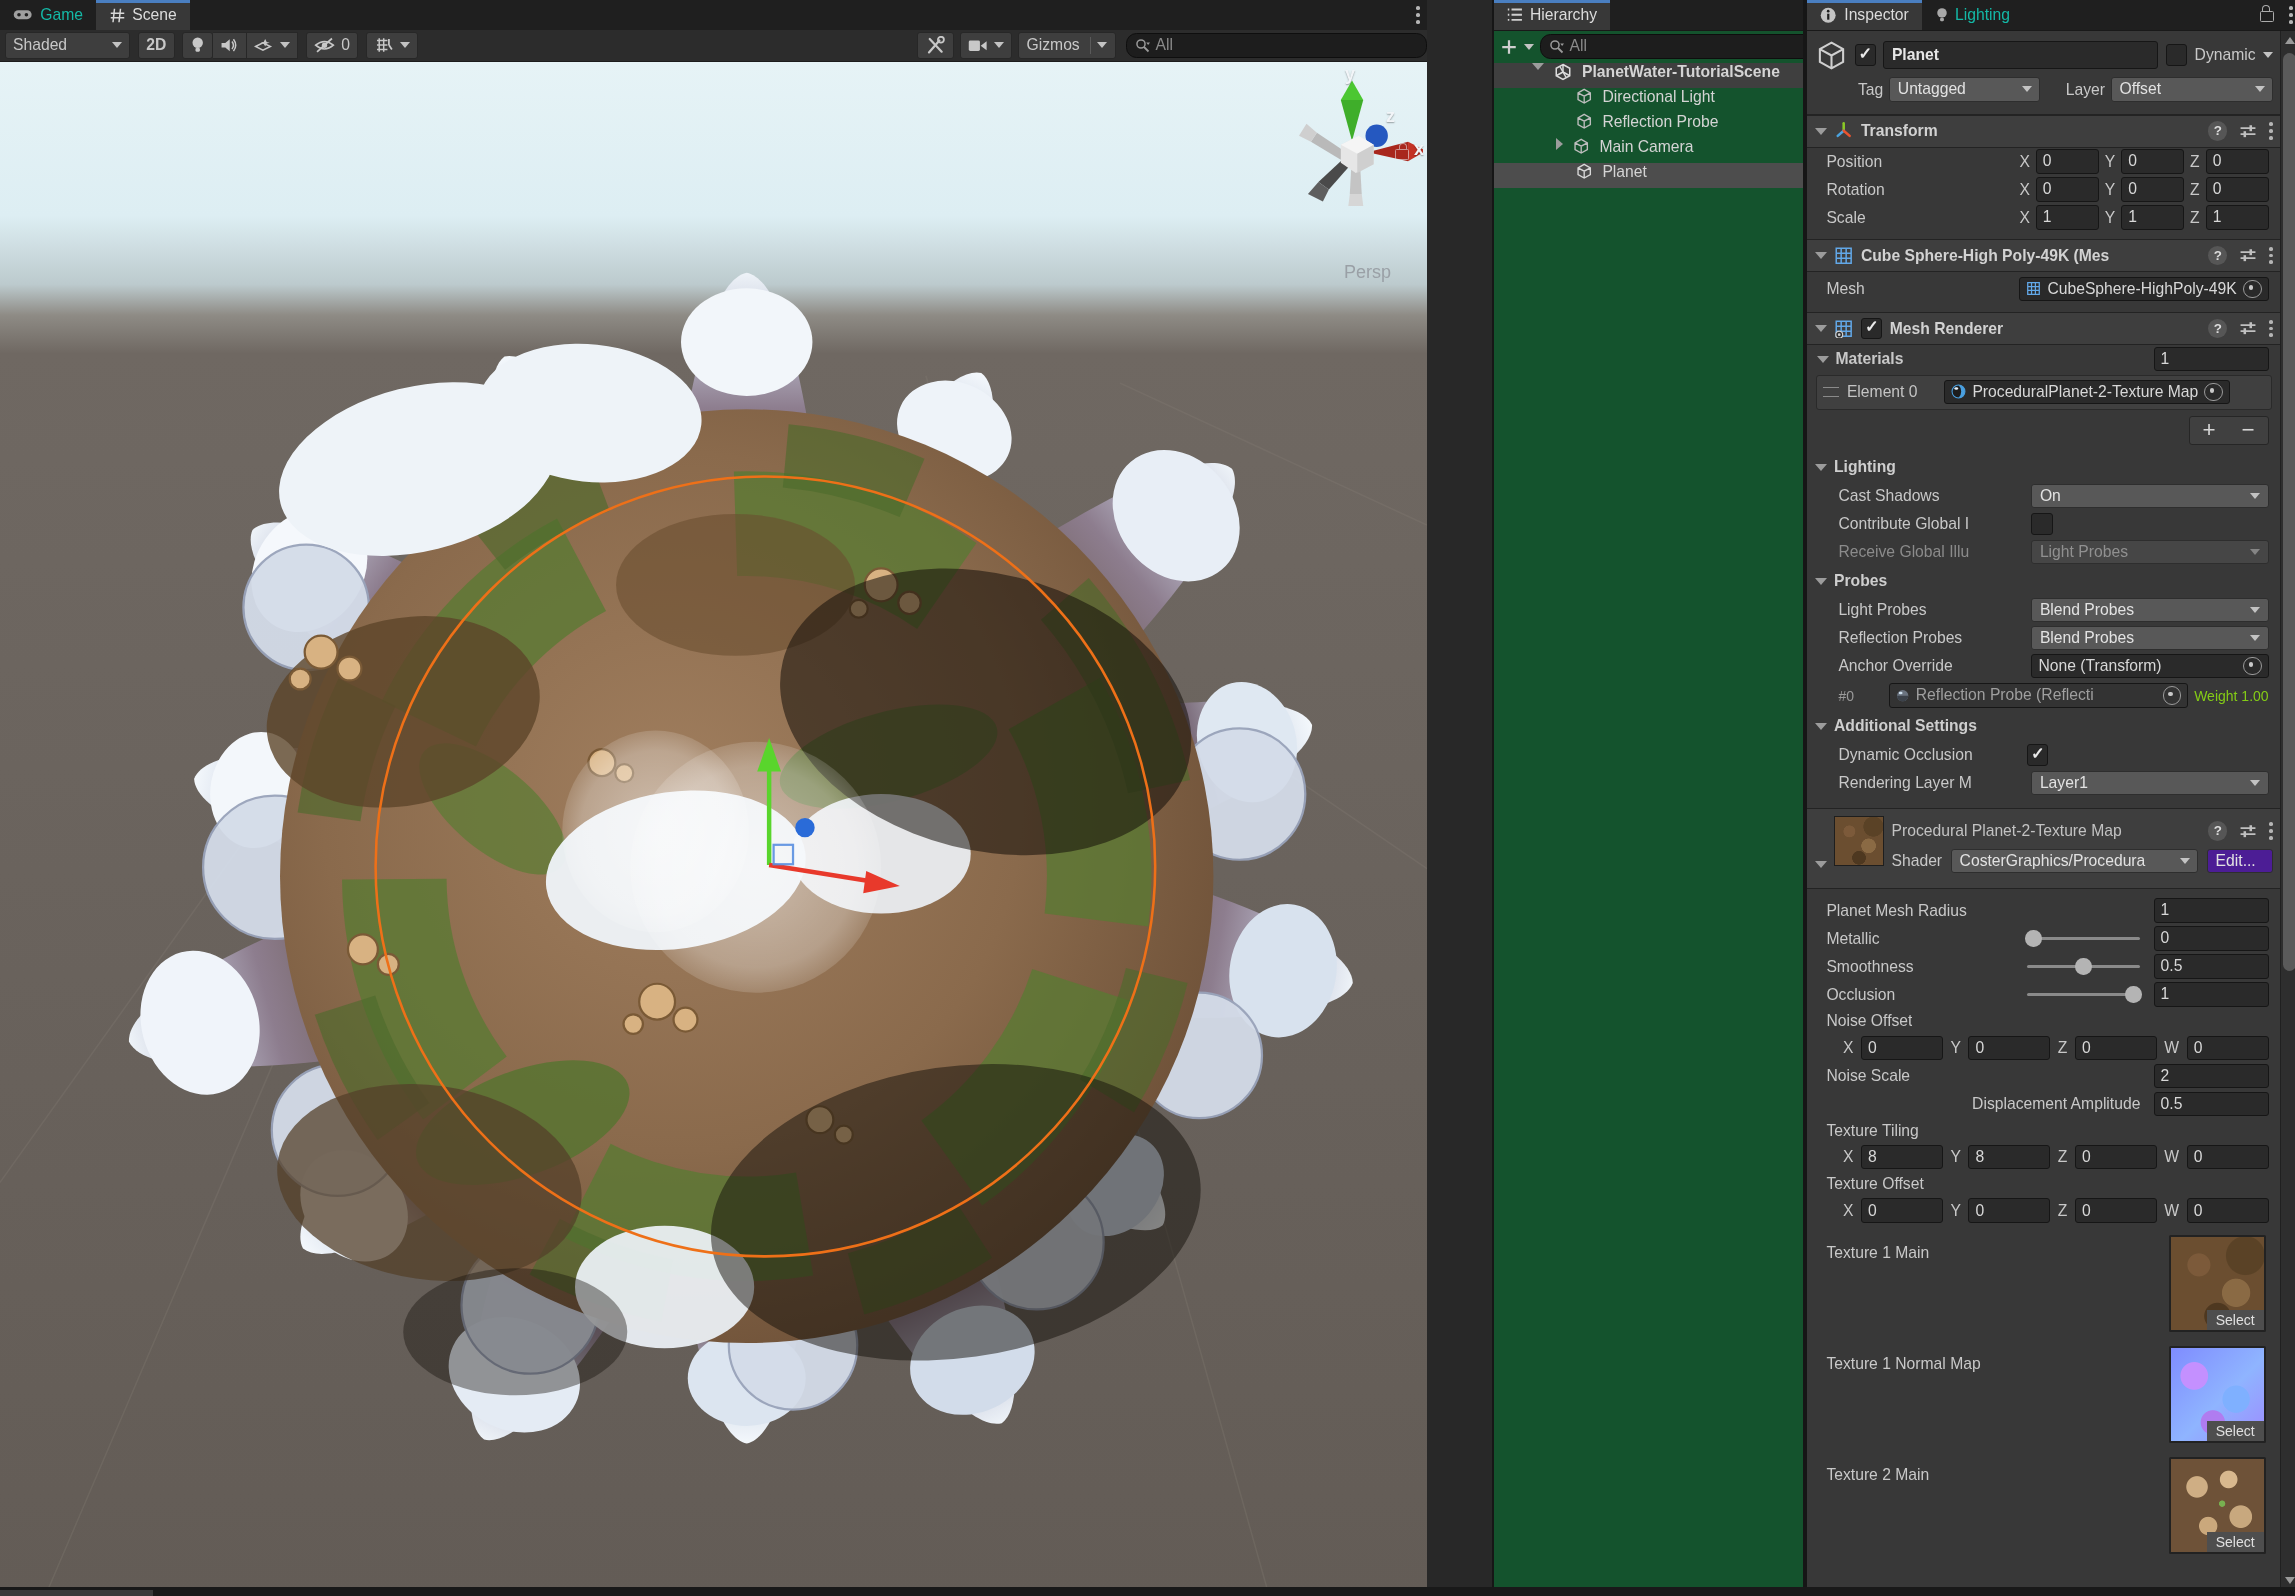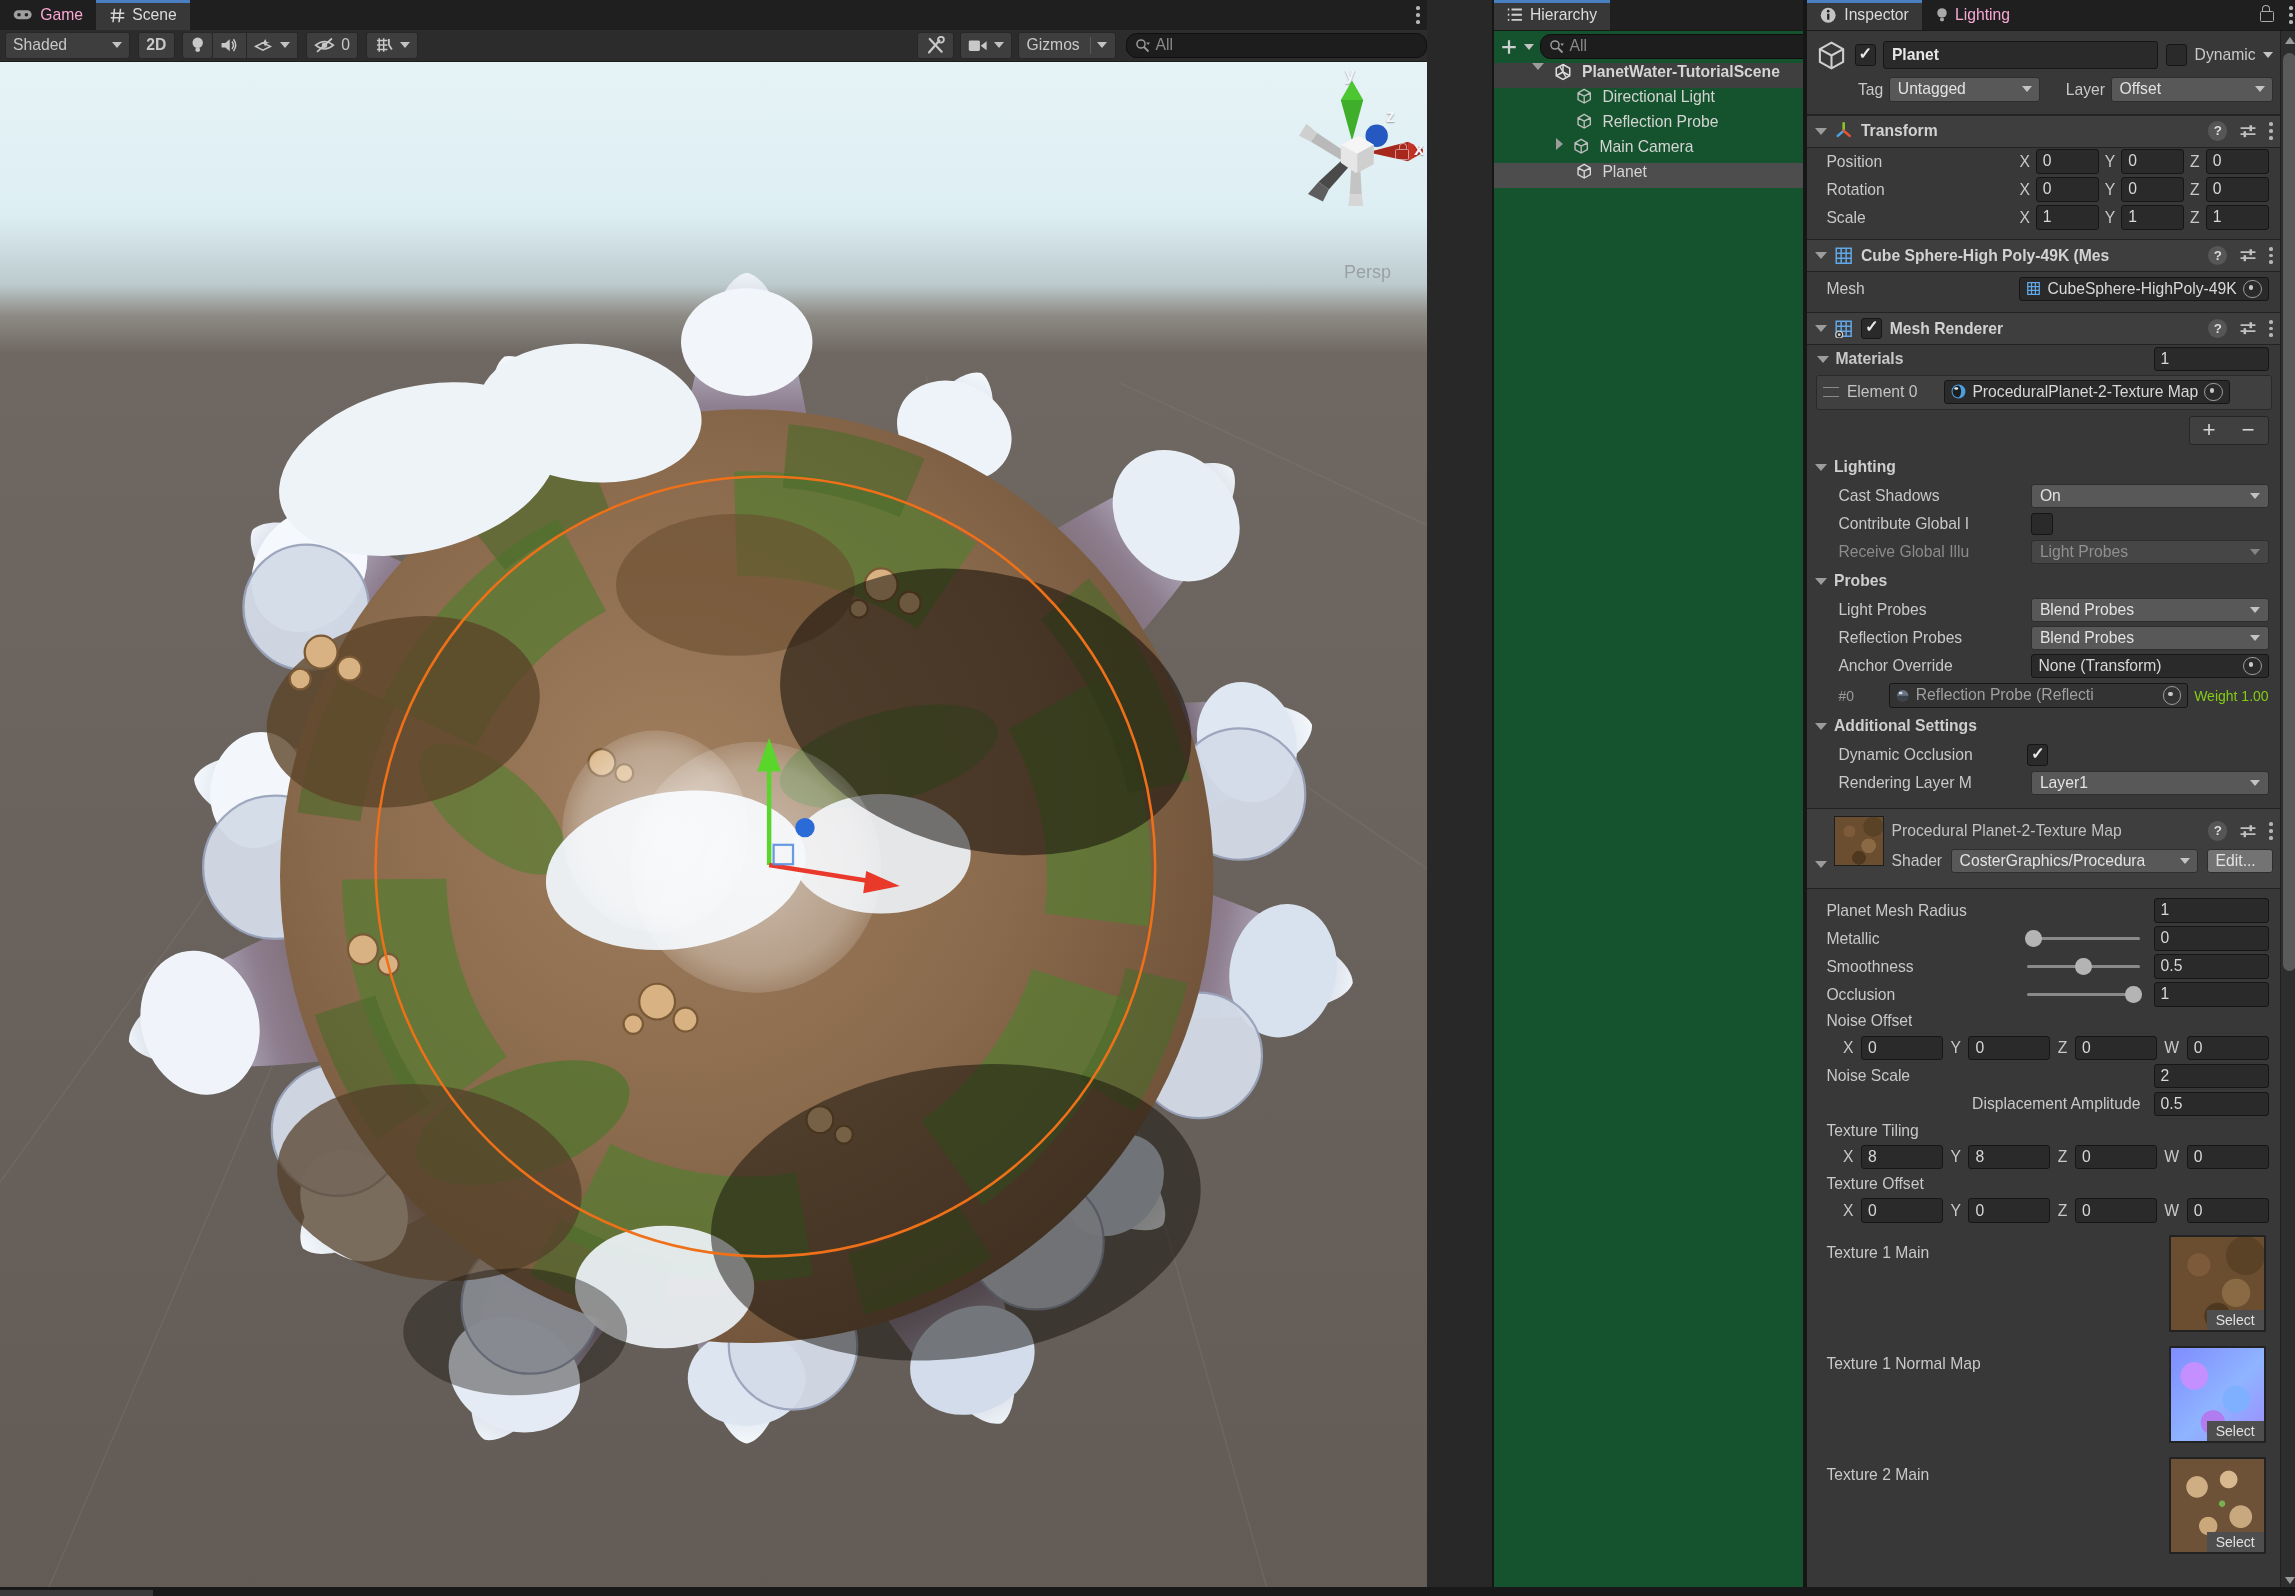--- a/index.html
+++ b/index.html
@@ -1,20 +1,20 @@
 <!DOCTYPE html>
 <html style="font-size:12px"><head>
 <meta charset="utf-8">
 <style>
   html,body{margin:0;padding:0;background:#1e1e1e;font-family:"Liberation Sans",sans-serif;}
   #app{position:relative;width:2295px;height:1597px;overflow:hidden;background:#282828;color:#c8c8c8;font-size:15.7px;}
   .pane{position:absolute;top:0;bottom:0;}
   
   .tabstrip{position:absolute;top:0;left:0;right:0;height:30px;background:#1f1f1f;display:flex;align-items:stretch;border-bottom:0.7px solid #191919;}
-  .tab{display:flex;align-items:center;gap:7.5px;padding:0 13.4px;color:#f9a8d4;position:relative;}
+  .tab{display:flex;align-items:center;gap:7.5px;padding:0 13.4px;color:#14b8a6;position:relative;}
   .tab.active{background:#383838;color:#dcdcdc;}
   .tab.active::before{content:"";position:absolute;top:0;left:0;right:0;height:3px;background:#4a7fc1;}
   .strip-kebab{margin-left:auto;align-self:center;margin-right:7.5px;}
   
   .kebab{width:3.7px;height:3.7px;border-radius:50%;background:#b5b5b5;position:relative;display:inline-block;}
   .kebab::before,.kebab::after{content:"";position:absolute;left:0;width:3.7px;height:3.7px;border-radius:50%;background:#b5b5b5;}
   .kebab::before{top:-6.7px}.kebab::after{top:6.7px}
   
   .lock{width:12px;height:9px;border:1.5px solid #ababab;border-radius:1.5px;position:relative;display:inline-block;margin-top:6px;}
   .lock::before{content:"";position:absolute;left:0.7px;top:-6.7px;width:6px;height:6px;border:1.5px solid #ababab;border-bottom:none;border-radius:4.5px 4.5px 0 0;}
@@ -847,21 +847,21 @@
               </span>
               <span class="kebab"></span>
             </span>
           </div>
           <div style="display:flex;align-items:center;gap:9px;height:30px;">
             <span>Shader</span>
             <div class="dropdown" style="flex:1;min-width:0;">
               <span class="txt">CosterGraphics/Procedura</span>
                 <span class="dd-arrow"></span>
             </div>
-            <div class="dropdown" style="width:49px;background:#737373;">
+            <div class="dropdown" style="width:49px;background:#4c1d95;">
               <span class="txt">Edit...</span>
             </div>
           </div>
         </div>
       </div>
 
       <div class="row" style="margin-top:7.5px;">
         <span class="lbl" style="width:314px;">Planet Mesh Radius</span>
         <div class="field vfield">
             <span>1</span>

